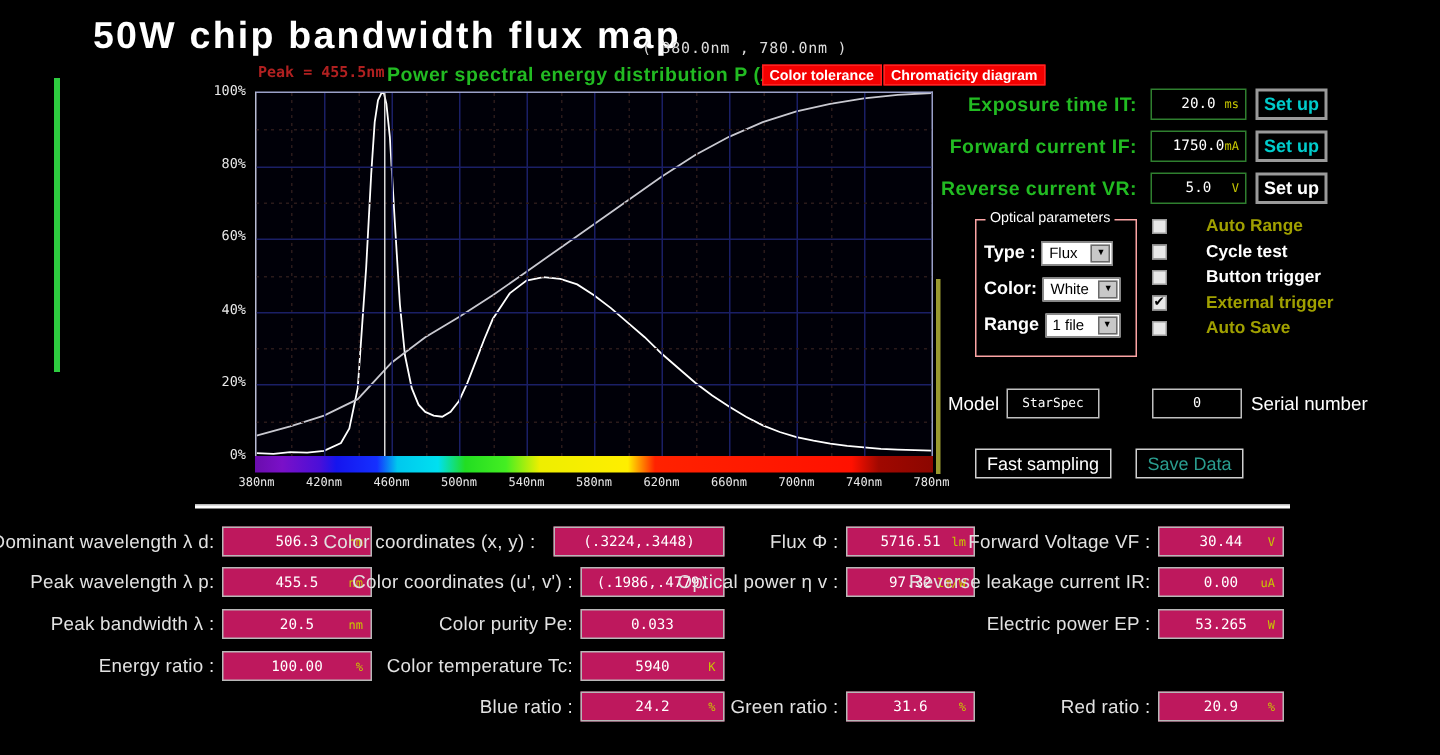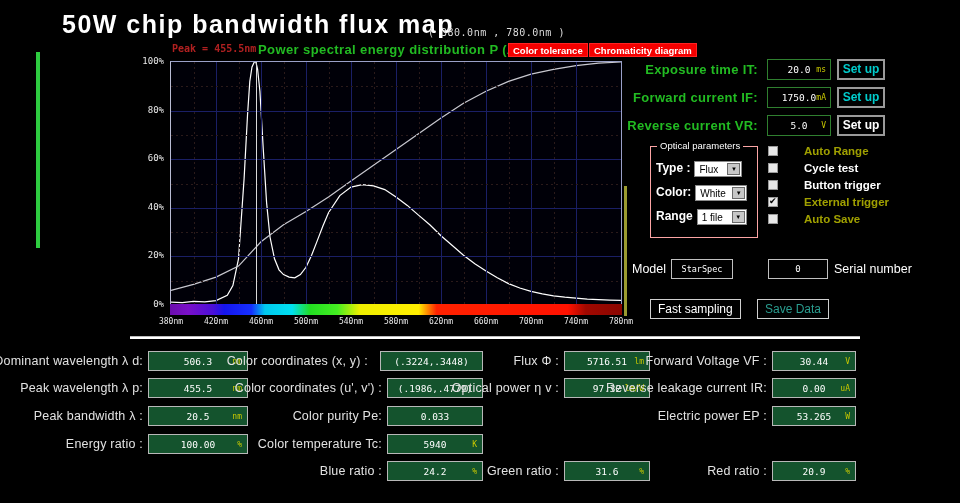--- a/index.html
+++ b/index.html
@@ -381,21 +381,21 @@
   .ro-label {
     font-size: 12.5px;
     color: #e2e2e2;
     white-space: nowrap;
     text-align: right;
     letter-spacing: 0.2px;
   }
   .ro-box {
     position: relative;
     height: 20px;
-    background: #14532d;
+    background: #be185d;
     border: 1px solid #b8b8b8;
     margin-left: 5px;
     display: flex;
     align-items: center;
     justify-content: center;
     flex: 0 0 auto;
   }
   .ro-box .v {
     font-size: 9.5px;
     color: #ffffff;
@@ -574,21 +574,21 @@
     </div>
     <div class="readout" style="left: 0px; top: 433px; width: 248px;">
       <span class="ro-label">Energy ratio :</span>
       <div class="ro-box" style="width: 100px;">
         <span class="v">100.00</span>
         <span class="u">%</span>
       </div>
     </div>
     <div class="readout" style="left: 235px; top: 350px; width: 248px;">
       <span class="ro-label">Color coordinates (x, y) :</span>
-      <div class="ro-box" style="width: 103px; margin-left: 12px;">
+      <div class="ro-box" style="width: 114px; margin-left: 12px;">
         <span class="v">(.3224,.3448)</span>
       </div>
     </div>
     <div class="readout" style="left: 235px; top: 377px; width: 248px;">
       <span class="ro-label">Color coordinates (u', v') :</span>
       <div class="ro-box" style="width: 96px;">
         <span class="v">(.1986,.4779)</span>
       </div>
     </div>
     <div class="readout" style="left: 235px; top: 405px; width: 248px;">

